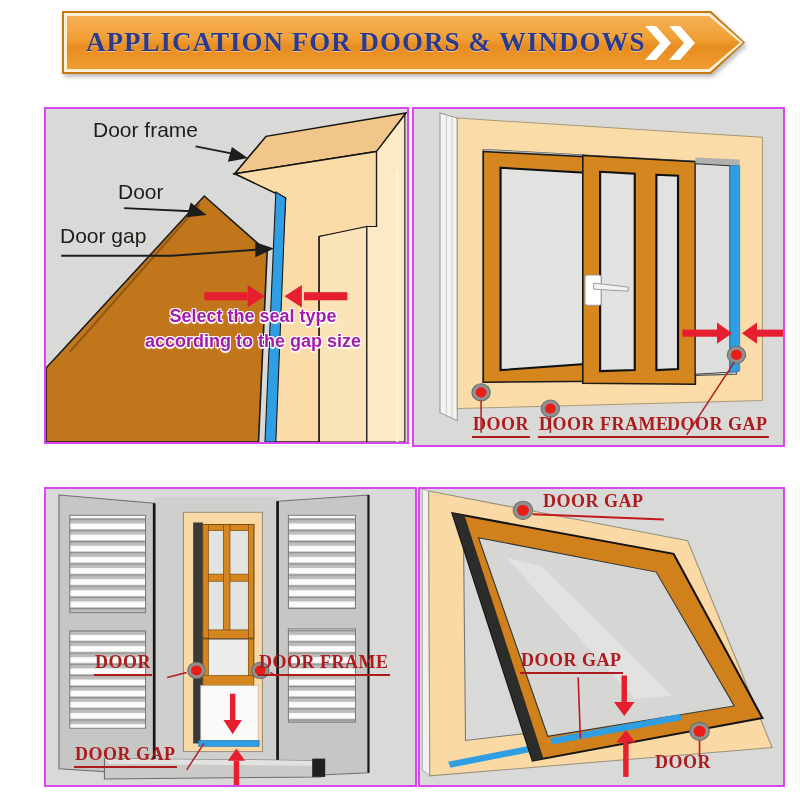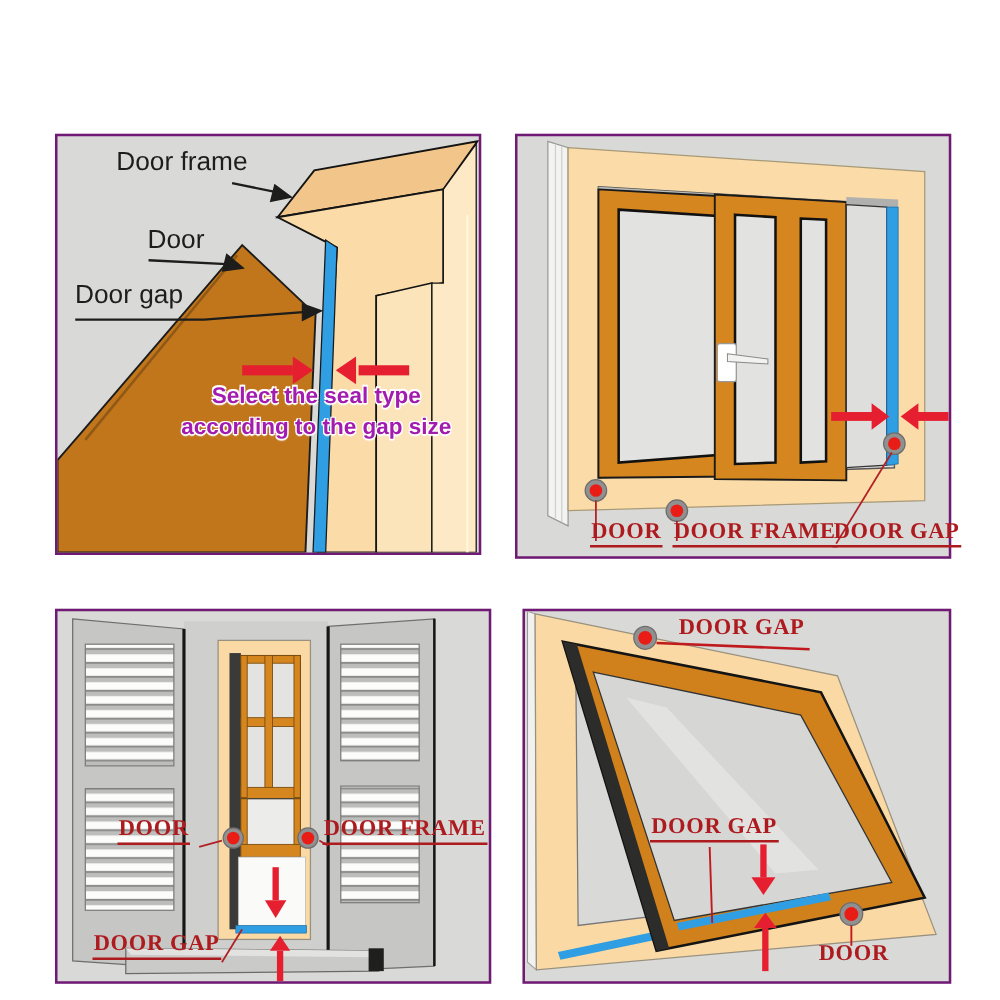--- a/index.html
+++ b/index.html
@@ -15,40 +15,50 @@
      clip-path:polygon(0 0,calc(100% - 33px) 0,100% 50%,calc(100% - 33px) 100%,0 100%);}
   .banner .l3{position:absolute;inset:5px;
      background:linear-gradient(180deg,#f6b055 0%,#f1a035 42%,#e78c20 58%,#ef9d31 100%);
      clip-path:polygon(0 0,calc(100% - 31px) 0,100% 50%,calc(100% - 31px) 100%,0 100%);}
   .banner-title{position:absolute;left:24px;top:0;bottom:0;display:flex;align-items:center;
      font-family:"Liberation Serif",serif;font-weight:bold;font-size:27px;letter-spacing:1px;
      color:#2b3a8d;text-shadow:0 1px 0 rgba(255,255,255,.45);white-space:nowrap;}
   .chevrons{position:absolute;right:42px;top:15px;}
 
   
-  .panel{position:absolute;background:#d9d9d7;border:2px solid #701a75;}
+  .panel{position:absolute;background:#d9d9d7;border:2px solid #d946ef;padding-left:24px;}
   .panel svg.art{position:absolute;left:0;top:0;width:100%;height:100%;}
   #p1{left:44px;top:107px;width:337px;height:333px;}
   #p2{left:412px;top:107px;width:345px;height:336px;}
   #p3{left:44px;top:487px;width:345px;height:296px;}
   #p4{left:418px;top:487px;width:339px;height:296px;}
 
   .lbl{position:absolute;white-space:nowrap;}
   .lbl-black{font-size:21px;color:#1d1d1b;}
   .lbl-red{font-family:"Liberation Serif",serif;font-weight:bold;font-size:18px;
      color:#ae1b1f;letter-spacing:.5px;line-height:1.05;padding:0 1px 2px;}
   .underlined{border-bottom:2px solid #ae1b1f;}
   .note{font-weight:bold;font-size:18px;color:#a21caf;text-align:center;
      text-shadow:-1px -1px 0 #fff,1px -1px 0 #fff,-1px 1px 0 #fff,1px 1px 0 #fff,0 2px 1px #fff;}
 </style>
 </head>
 <body>
 
 <div class="page">
 
+  <div class="banner">
+    <div class="l1"></div>
+    <div class="l2"></div>
+    <div class="l3"></div>
+    <div class="banner-title">APPLICATION FOR DOORS &amp; WINDOWS</div>
+    <svg class="chevrons" width="58" height="34" viewBox="0 0 58 34">
+      <polygon points="0,0 11,0 26,17 11,34 0,34 15,17" fill="#ffffff"></polygon>
+      <polygon points="24,0 35,0 50,17 35,34 24,34 39,17" fill="#ffffff"></polygon>
+    </svg>
+  </div>
 
   <div class="panel" id="p1">
     <svg class="art" viewBox="0 0 333 329" preserveAspectRatio="none">
 
       <g>
         <polygon points="174,64 203,27 332,4 305,42" fill="#f2c68a" stroke="#141414" stroke-width="1.5"></polygon>
         <polygon points="174,64 305,42 305,116 252,126 252,329 206,329 221,88" fill="#fbdca8" stroke="#141414" stroke-width="1.5"></polygon>
         <polygon points="252,126 296,116 296,329 252,329" fill="#fce4ba" stroke="#141414" stroke-width="1.2"></polygon>
         <polygon points="305,42 331,6 331,329 296,329 296,116 305,116" fill="#fde9c6" stroke="#141414" stroke-width="1"></polygon>
         <line x1="324" y1="62" x2="324" y2="329" stroke="#fff6d8" stroke-width="2"></line>

